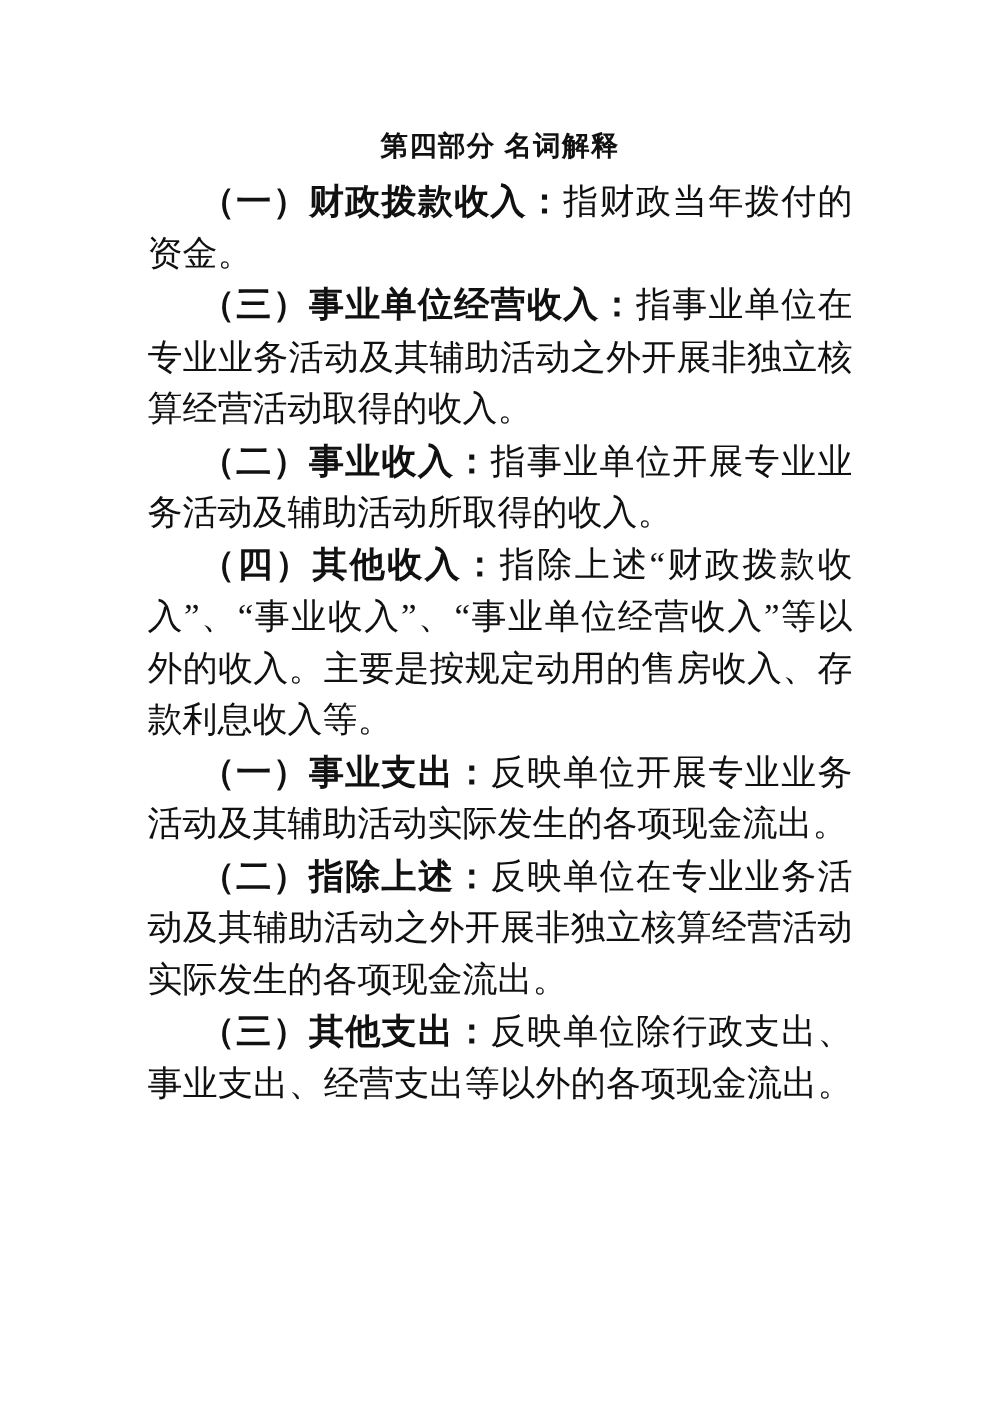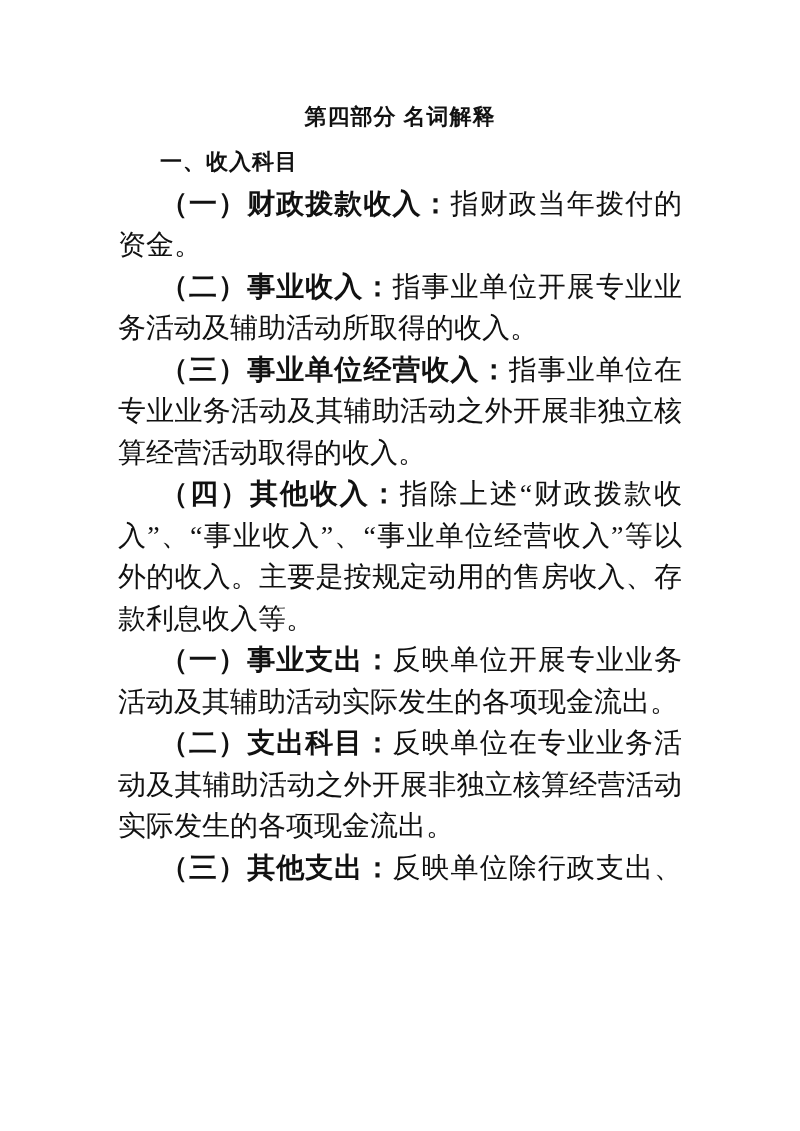--- a/index.html
+++ b/index.html
@@ -66,33 +66,32 @@
   }
 </style>
 </head>
 <body>
 
 <div class="page">
   <div class="content">
 
     <h1 class="doc-title">第四部分 名词解释</h1>
 
-    <h2 class="section-heading">一、收入科目</h2>
 
     <p class="para"><strong class="term">（一）财政拨款收入：</strong><span>指财政当年拨付的资金。</span></p>
 
+    <p class="para"><strong class="term">（三）事业单位经营收入：</strong><span>指事业单位在专业业务活动及其辅助活动之外开展非独立核算经营活动取得的收入。</span></p>
+
     <p class="para"><strong class="term">（二）事业收入：</strong><span>指事业单位开展专业业务活动及辅助活动所取得的收入。</span></p>
-
-    <p class="para"><strong class="term">（三）事业单位经营收入：</strong><span>指事业单位在专业业务活动及其辅助活动之外开展非独立核算经营活动取得的收入。</span></p>
 
     <p class="para"><strong class="term">（四）其他收入：</strong><span>指除上述“财政拨款收入”、“事业收入”、“事业单位经营收入”等以外的收入。主要是按规定动用的售房收入、存款利息收入等。</span></p>
 
 
     <p class="para"><strong class="term">（一）事业支出：</strong><span>反映单位开展专业业务活动及其辅助活动实际发生的各项现金流出。</span></p>
 
-    <p class="para"><strong class="term">（二）支出科目：</strong><span>反映单位在专业业务活动及其辅助活动之外开展非独立核算经营活动实际发生的各项现金流出。</span></p>
+    <p class="para"><strong class="term">（二）指除上述：</strong><span>反映单位在专业业务活动及其辅助活动之外开展非独立核算经营活动实际发生的各项现金流出。</span></p>
 
     <p class="para"><strong class="term">（三）其他支出：</strong><span>反映单位除行政支出、事业支出、经营支出等以外的各项现金流出。包括利息支出、对外捐赠现金资产、现金盘亏损失、资产置换（名词解释）和对外捐赠（无偿调出）非现金资产发生的税费支出等其他支出。</span></p>
 
   </div>
 
   <div class="page-number">25</div>
 </div>
 
 </body></html>

